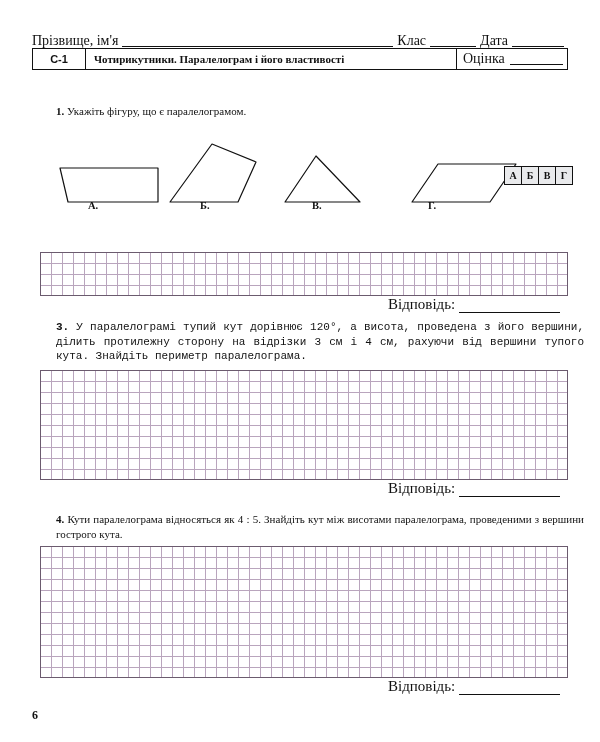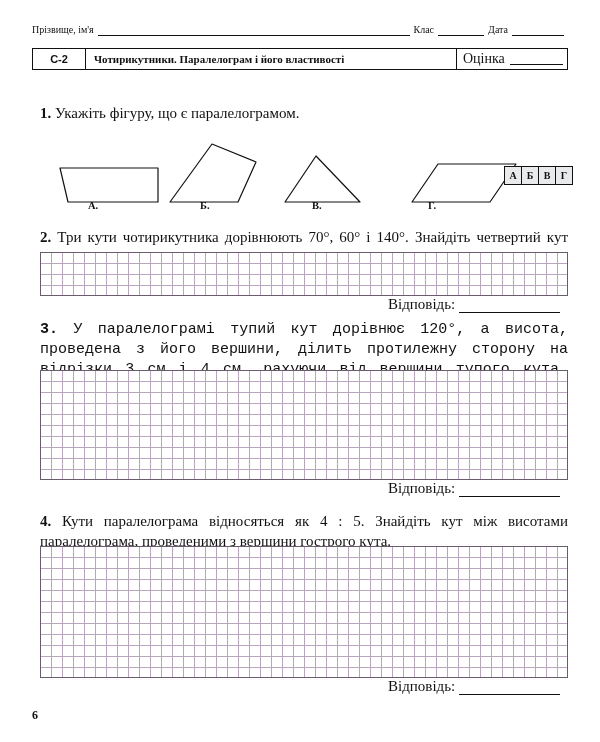--- a/index.html
+++ b/index.html
@@ -19,26 +19,26 @@
     position: absolute;
     left: 0; top: 0;
     width: 600px;
     height: 742px;
   }
 
   
   .name-row {
     position: absolute;
     left: 32px;
-    top: 24px;
+    top: 32px;
     width: 536px;
     height: 18px;
-    font-size: 10px;
-    display: flex;
-    align-items: flex-start;
+    font-size: 14px;
+    display: flex;
+    align-items: center;
   }
   .name-label { white-space: nowrap; padding-bottom: 1px; }
   .rule {
     flex: 1 1 auto;
     border-bottom: 1px solid #111;
     height: 11px;
     margin: 0 4px;
   }
   .rule.small { flex: 0 0 46px; }
   .rule.med { flex: 0 0 52px; }
@@ -92,23 +92,23 @@
     width: 600px;
     text-align: center;
     font-weight: bold;
     font-size: 11.5px;
     letter-spacing: .2px;
   }
 
   
   .q {
     position: absolute;
-    left: 40px;
+    left: 56px;
     width: 528px;
-    font-size: 15px;
+    font-size: 11px;
     line-height: 1.32;
     text-align: justify;
   }
   .q .num { font-weight: bold; }
 
   #q1 { top: 104px; }
   #q2 { top: 228px; }
   #q3 { top: 320px; width: 528px; font-family: Liberation Mono, monospace; }
   #q4 { top: 512px; }
 
@@ -201,21 +201,21 @@
   <div class="name-row">
     <span class="name-label">Прізвище, ім'я</span>
     <span class="rule"></span>
     <span class="name-label">Клас</span>
     <span class="rule small"></span>
     <span class="name-label">Дата</span>
     <span class="rule med"></span>
   </div>
 
   <div class="title-bar">
-    <div class="code-box">С-2</div>
+    <div class="code-box">С-1</div>
     <div class="topic-box">Чотирикутники. Паралелограм і його властивості</div>
     <div class="mark-box">
       <span>Оцінка</span>
       <span class="rule"></span>
     </div>
   </div>
 
 
   <div class="q" id="q1">
     <span class="num">1.</span>
@@ -240,24 +240,20 @@
     <div>Г</div>
   </div>
 
   <div class="fig-labels">
     <span class="lbl-a">А.</span>
     <span class="lbl-b">Б.</span>
     <span class="lbl-v">В.</span>
     <span class="lbl-g">Г.</span>
   </div>
 
-  <div class="q" id="q2">
-    <span class="num">2.</span>
-    <span>Три кути чотирикутника дорівнюють 70°, 60° і 140°. Знайдіть четвертий кут чотирикутника.</span>
-  </div>
   <div class="grid" id="grid2"></div>
   <div class="answer" id="ans2">
     <span>Відповідь:</span>
     <span class="rule"></span>
   </div>
 
   <div class="q" id="q3">
     <span class="num">3.</span>
     <span>У паралелограмі тупий кут дорівнює 120°, а висота, проведена з його вершини, ділить протилежну сторону на відрізки 3 см і 4 см, рахуючи від вершини тупого кута. Знайдіть периметр паралелограма.</span>
   </div>

